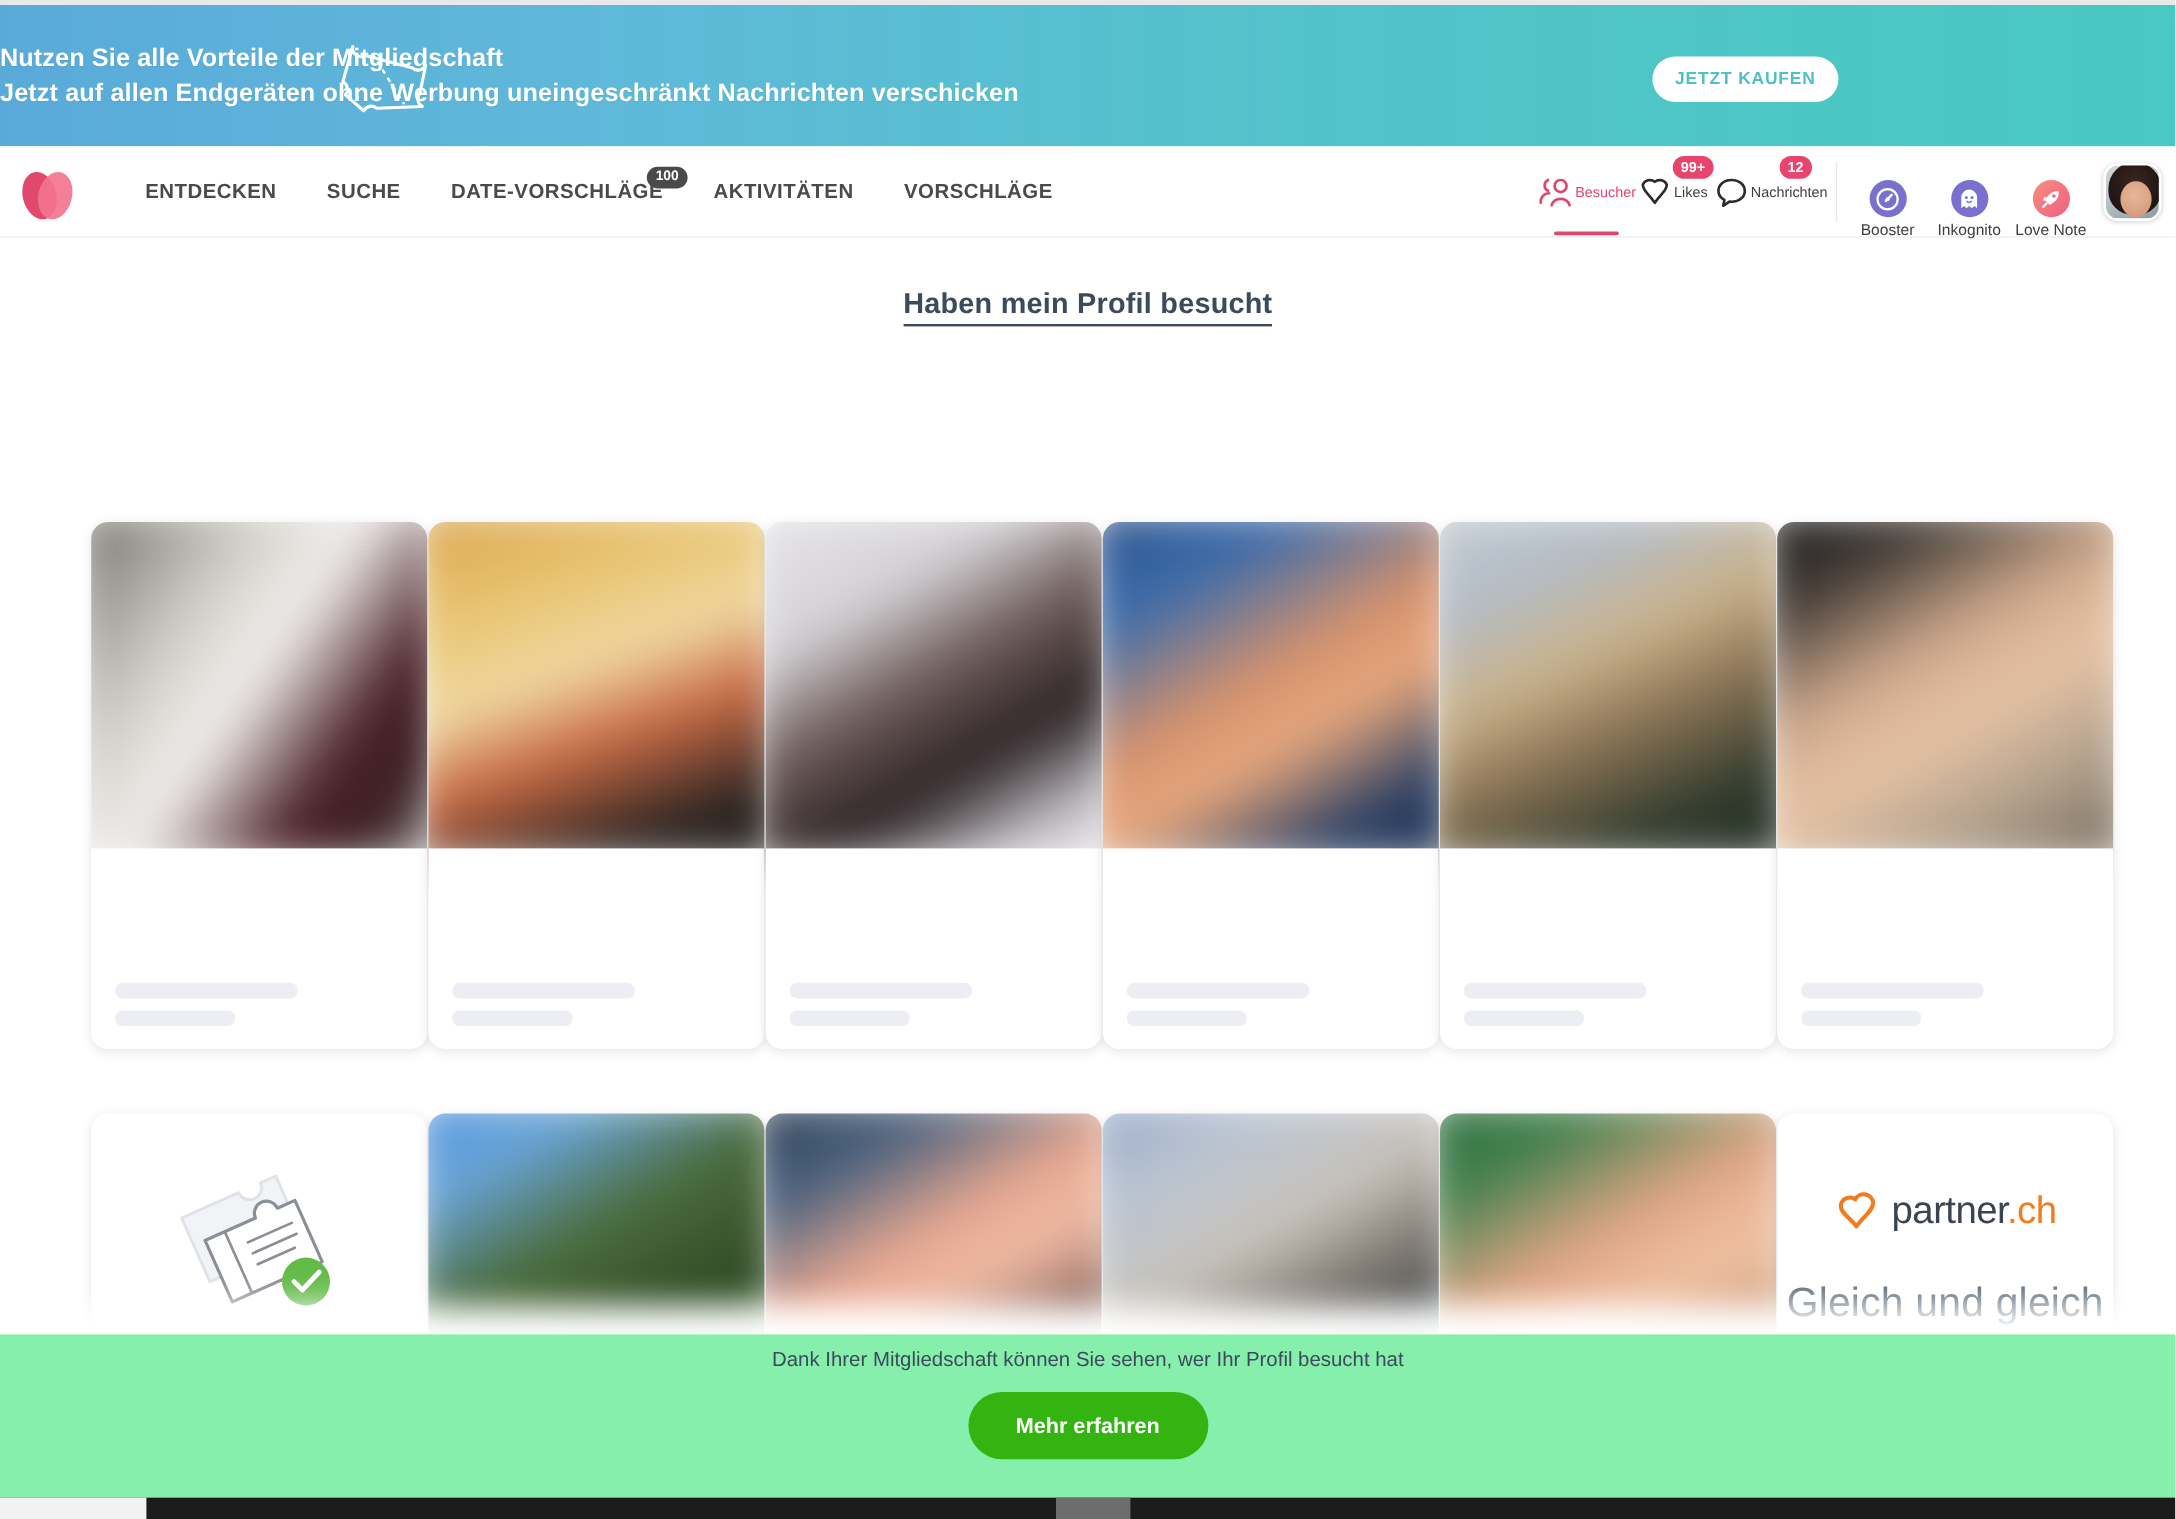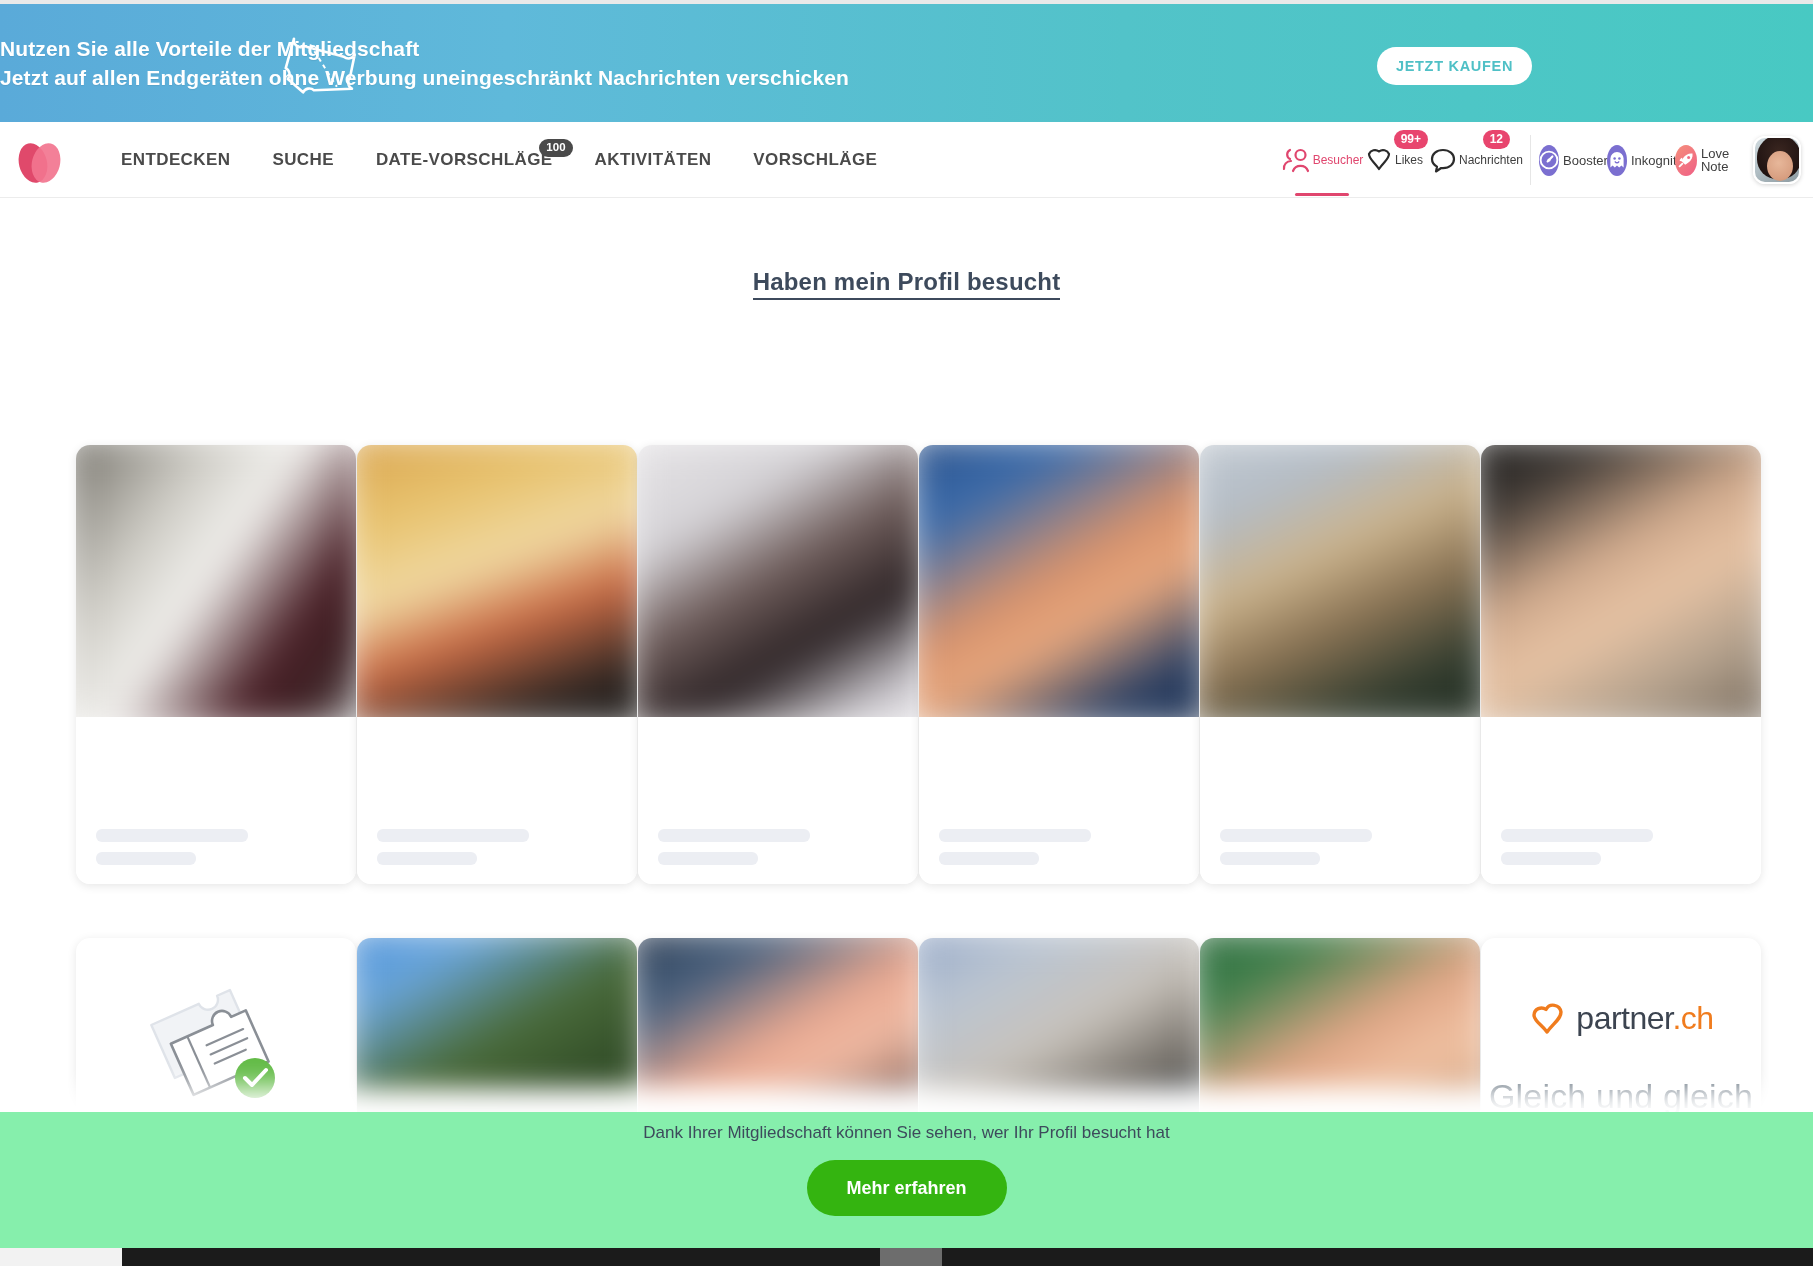--- a/index.html
+++ b/index.html
@@ -68,22 +68,22 @@
     content:""; position:absolute; left: 9px; right: 9px; bottom: 2px; height: 3px;
     background:#e0466e; border-radius: 2px;
   }
   .navitem .ico { height: 30px; display:flex; align-items:center; justify-content:center; }
   .cnt-badge {
     position: absolute; background: #e8456e; color: #fff; border-radius: 14px;
     font-size: 12px; font-weight: bold; padding: 3px 7px; line-height: 1.1; min-width: 20px; text-align:center;
   }
   .divider { width: 1px; height: 50px; background: #e6e6e6; margin: 0 8px; }
 
-  .feature { position: relative; width: 68px; height: 76px; display:flex; flex-direction:row;
-             align-items:center; justify-content:space-between; gap:4px; cursor:pointer; text-decoration:none; }
+  .feature { position: relative; width: 68px; height: 76px; display:flex; flex-direction:column;
+             align-items:center; justify-content:flex-end; gap:4px; cursor:pointer; text-decoration:none; }
   .feature .circ { width: 31px; height: 31px; border-radius: 50%; display:flex; align-items:center; justify-content:center; }
   .feature .lbl { font-size: 13px; color: #3e3e3e; line-height:1; }
   .avatar {
     width: 48px; height: 48px; border-radius: 12px; margin-left: 10px; margin-right: 4px;
     overflow: hidden; cursor: pointer; border: 2px solid #fff;
     box-shadow: 0 1px 4px rgba(0,0,0,.18);
     background: linear-gradient(150deg,#cfd9dd 0%,#b9c6cc 40%,#8c9aa0 100%);
     position: relative;
   }
   .avatar::before { 
@@ -91,26 +91,26 @@
     background: radial-gradient(circle at 50% 38%, #3a2620 0%, #241614 60%, #1b100e 100%);
   }
   .avatar::after { 
     content:""; position:absolute; left:12px; top:13px; width:26px; height:30px; border-radius:50%;
     background: radial-gradient(circle at 45% 40%, #e7b79a 0%, #d79e80 70%, #c08a6c 100%);
   }
 
   
   .page-title {
     position: absolute; left: 0; right: 0; top: 240px; text-align: center;
-    font-size: 24px; font-weight: bold; color: #3d4a5c; letter-spacing: .2px; margin-top: 28px;
+    font-size: 24px; font-weight: bold; color: #3d4a5c; letter-spacing: .2px;
   }
   .page-title span { border-bottom: 2px solid #3d4a5c; padding-bottom: 3px; }
 
   
-  .grid { position: absolute; left: 0; top: 0; width: 1813px; height: 1192px; margin-top: 10px; }
+  .grid { position: absolute; left: 0; top: 0; width: 1813px; height: 1192px; }
   .card {
     position: absolute; width: 280px; background: #ffffff;
     border-radius: 14px; box-shadow: 0 2px 10px rgba(0,0,0,.10);
     overflow: hidden;
   }
   .card .photo { width: 100%; height: 272px; filter: blur(17px); transform: scale(1.08); }
   .card .body { height: 167px; position: relative; background: #fff; }
   .skel { position: absolute; background: #eceef3; border-radius: 6px; height: 13px; }
   .skel.a { left: 20px; bottom: 42px; width: 152px; }
   .skel.b { left: 20px; bottom: 19px; width: 100px; }

